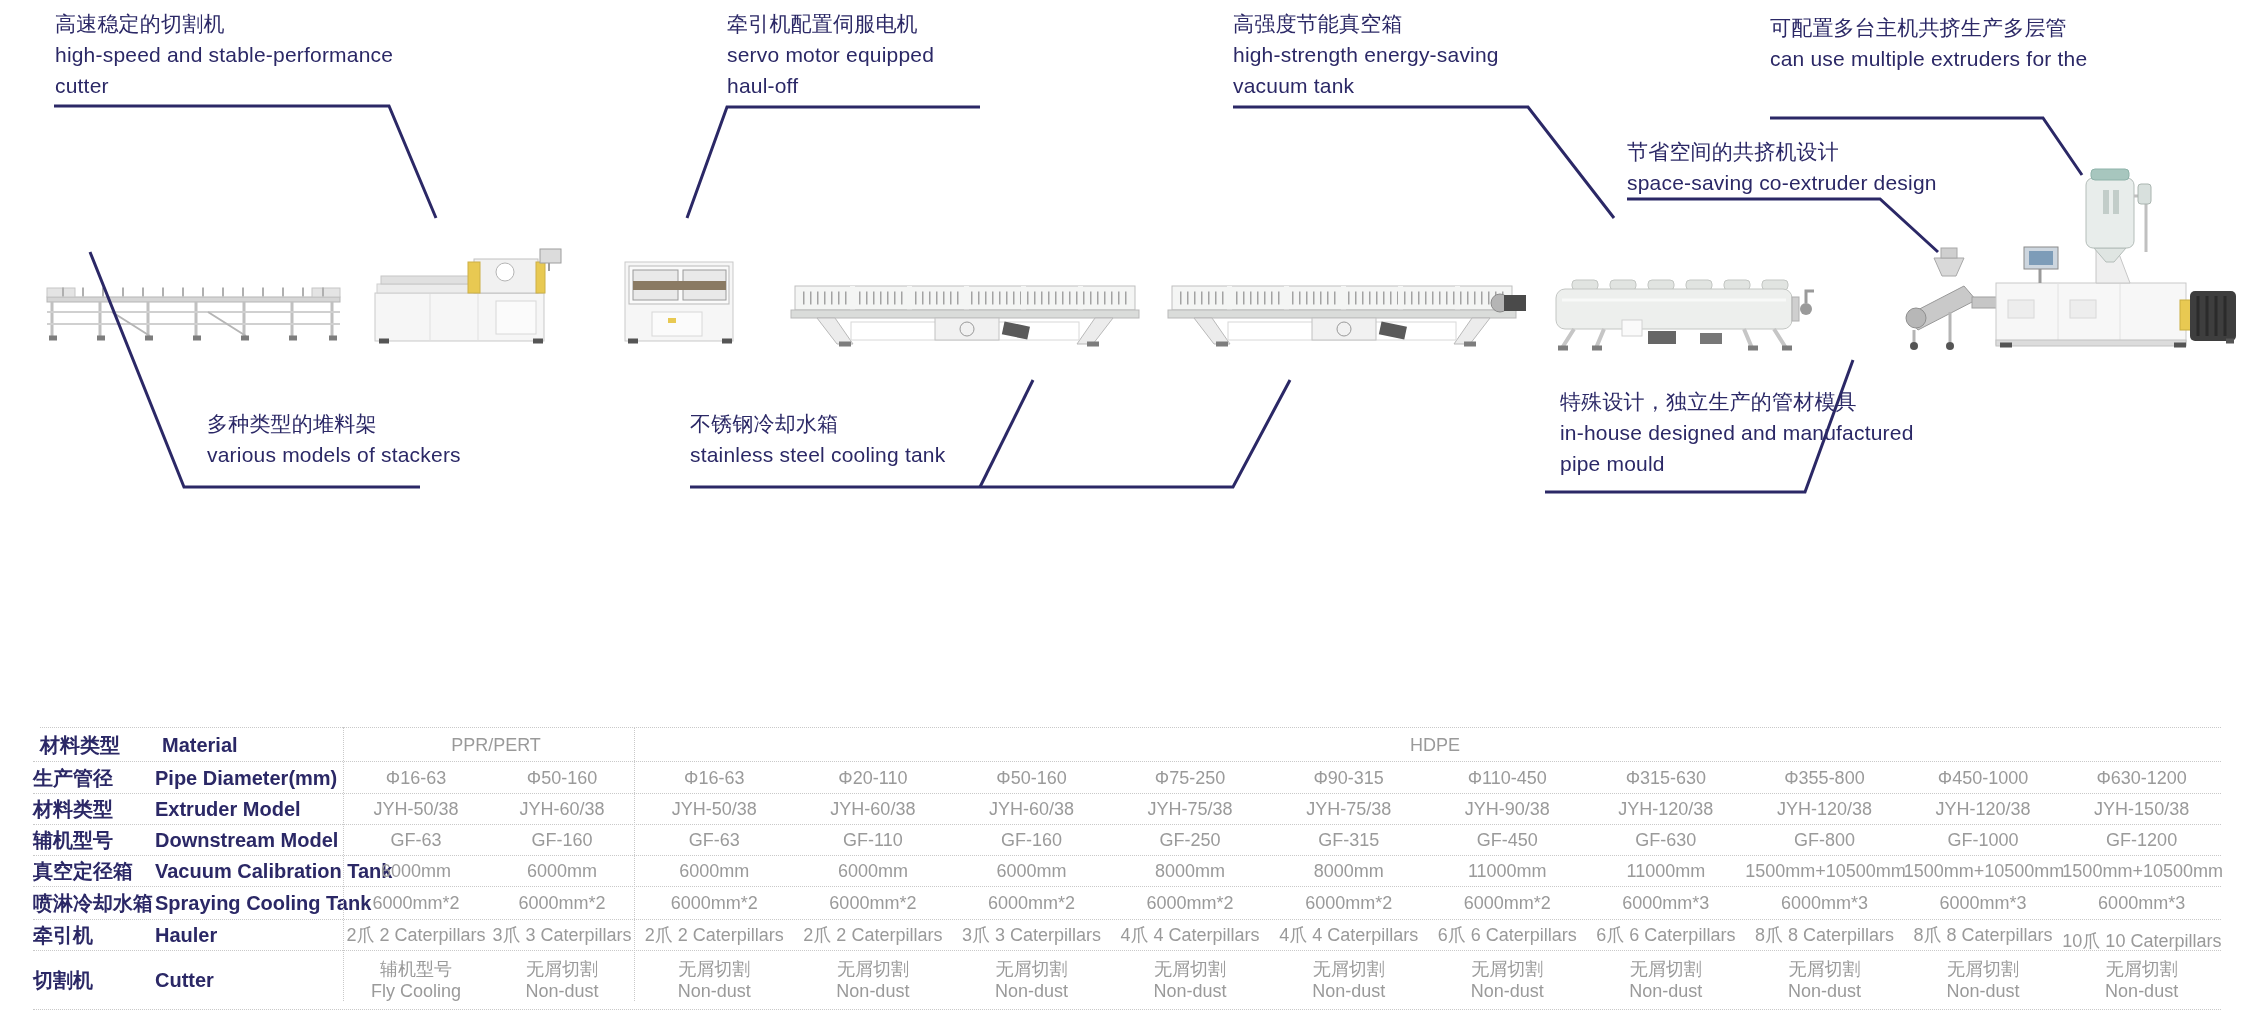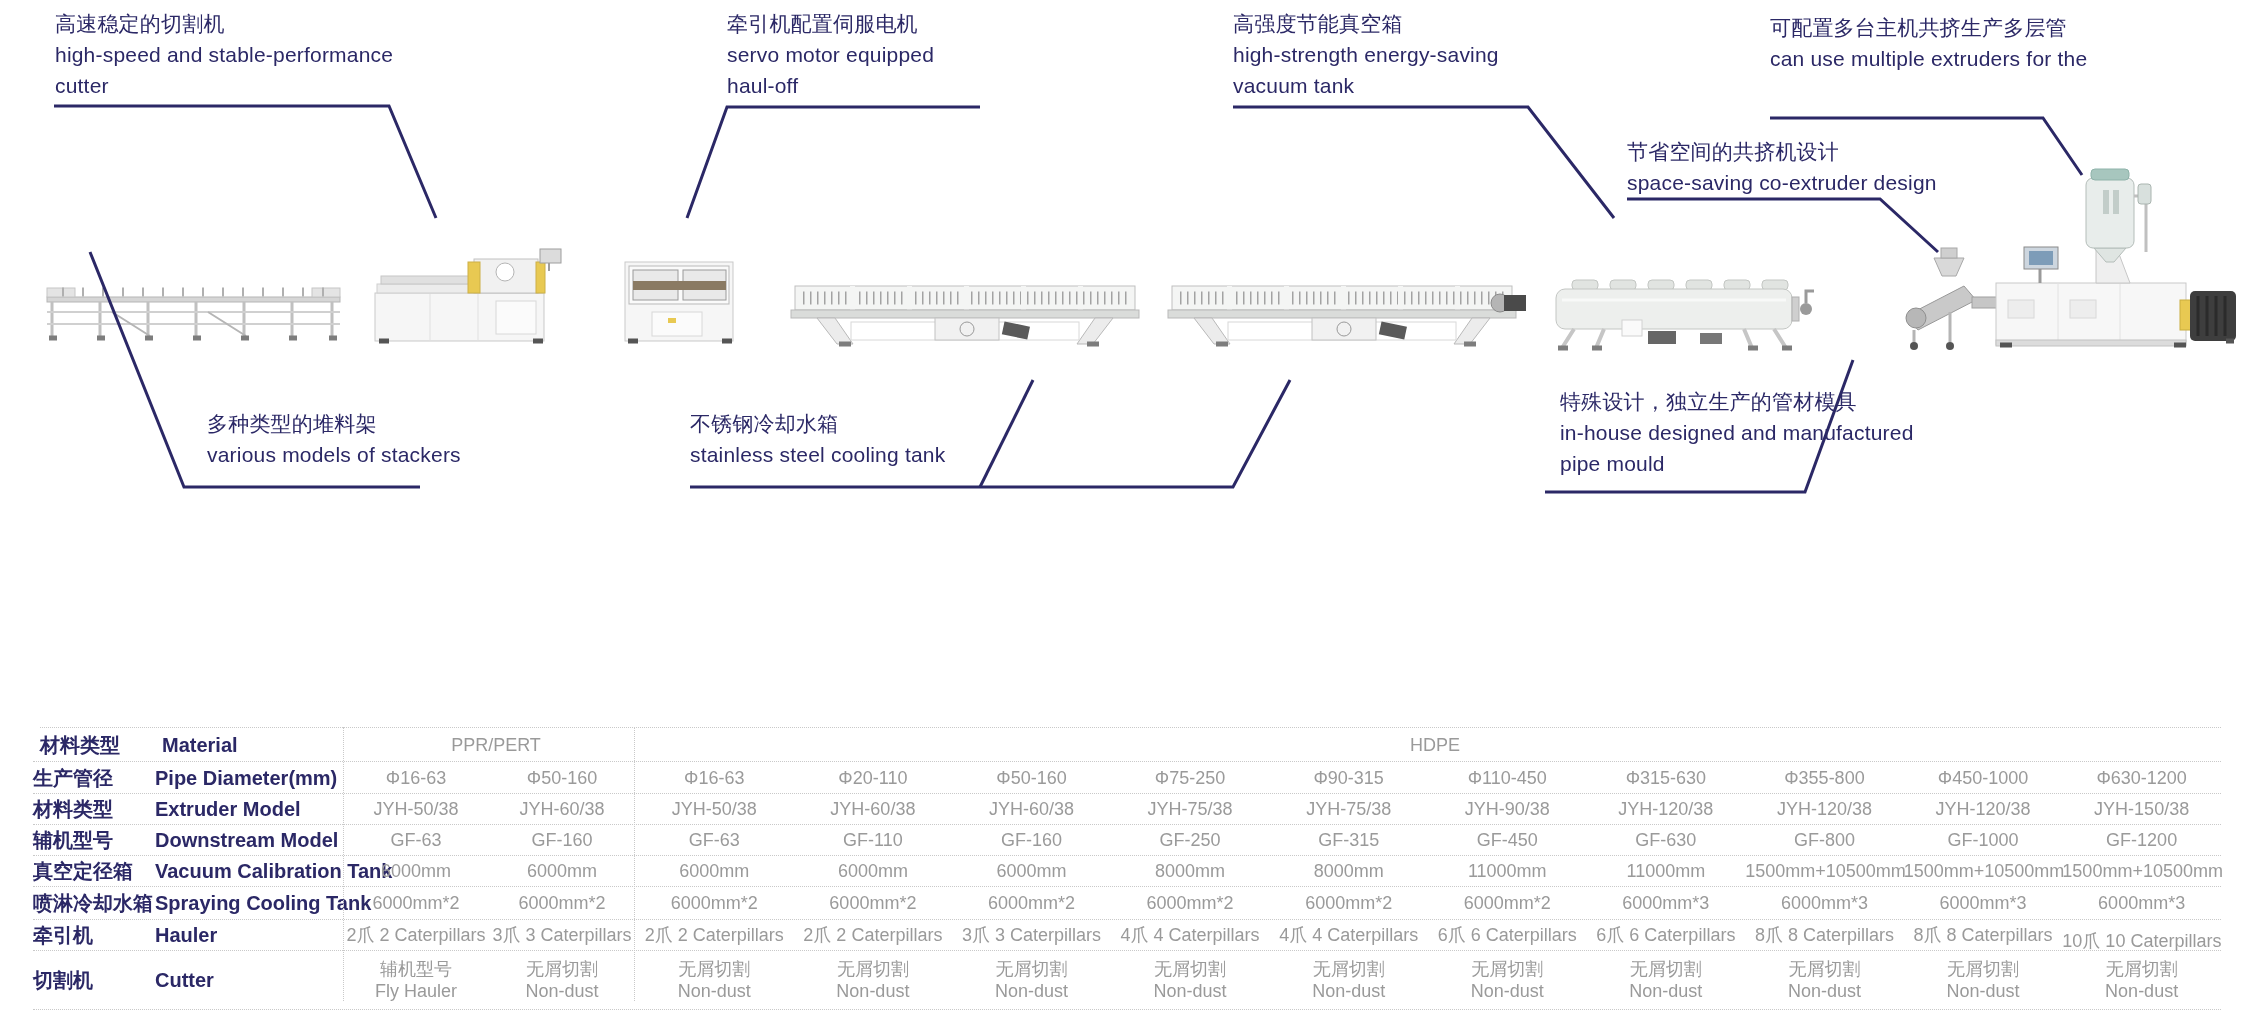--- a/index.html
+++ b/index.html
@@ -302,21 +302,21 @@
       <div class="cell val" style="width: 158.6px;">6爪 6 Caterpillars</div>
       <div class="cell val" style="width: 158.6px;">8爪 8 Caterpillars</div>
       <div class="cell val" style="width: 158.6px;">8爪 8 Caterpillars</div>
       <div class="cell val" style="width: 158.6px; margin-top: 12px;">10爪 10 Caterpillars</div>
     </div>
     <div class="t-row" style="height: 58px;">
       <div class="cell lbl" style="width: 122px;">切割机</div>
       <div class="cell lbl" style="width: 188px;">Cutter</div>
       <div class="cell val" style="width: 146px;">
         <div>辅机型号</div>
-        <div>Fly Hauler</div>
+        <div>Fly Cooling</div>
       </div>
       <div class="cell val" style="width: 146px;">
         <div>无屑切割</div>
         <div>Non-dust</div>
       </div>
       <div class="cell val" style="width: 158.6px;">
         <div>无屑切割</div>
         <div>Non-dust</div>
       </div>
       <div class="cell val" style="width: 158.6px;">

